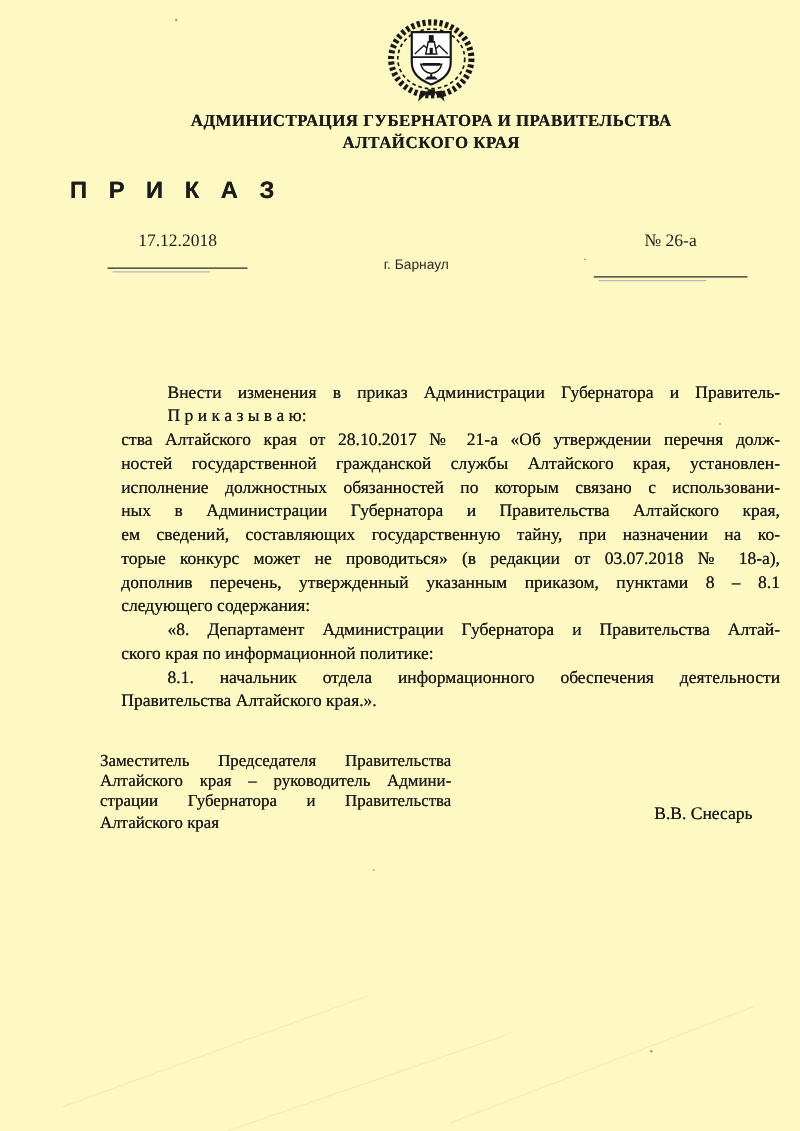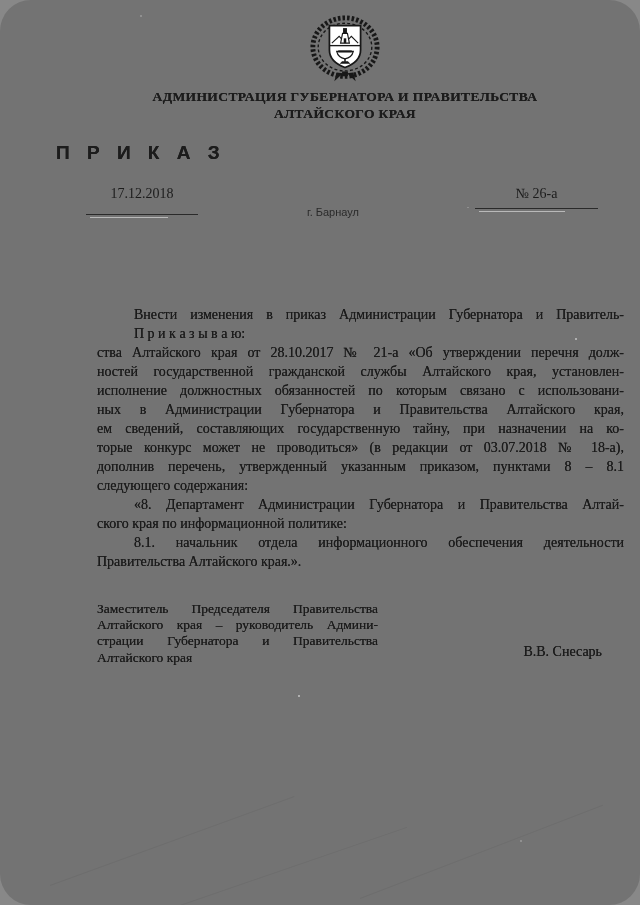--- a/index.html
+++ b/index.html
@@ -1,24 +1,23 @@
 <!DOCTYPE html>
 <html lang="ru"><head>
 <meta charset="utf-8">
 <style>
   html, body { margin: 0; padding: 0; background: #888; }
   .page {
     position: relative;
     width: 640px; height: 905px;
     margin: 0 auto;
-    background: #737373;
+    background: #fef9c3;
     color: #1c1c1c;
     font-family: "Liberation Serif", serif;
     overflow: hidden;
-    border-radius: 31px;
   }
   .page * { box-sizing: border-box; }
 
   
   .crest { position: absolute; left: 308px; top: 14px; width: 74px; height: 72px; }
 
   
   .org {
     position: absolute; left: 50px; top: 88px; width: 590px;
     text-align: center;
@@ -40,21 +39,21 @@
     position: absolute; left: 86px; top: 186px; width: 112px;
     text-align: center; font-size: 14px; padding-bottom: 12px;
     border-bottom: 1.4px solid #2a2a2a;
   }
   .date-block::after, .num-block::after {
     content: ""; position: absolute; left: 4px; bottom: -4px;
     width: 70%; height: 1px; background: #b9b9b9;
   }
   .num-block {
     position: absolute; left: 475px; top: 186px; width: 123px;
-    text-align: center; font-size: 14px; padding-bottom: 6px;
+    text-align: center; font-size: 14px; padding-bottom: 19px;
     border-bottom: 1.4px solid #2a2a2a;
   }
   .city {
     position: absolute; left: 26px; top: 206px; width: 614px;
     text-align: center;
     font-family: "Liberation Sans", sans-serif;
     font-size: 11px; color: #2a2a2a;
   }
 
   
@@ -70,21 +69,21 @@
     position: absolute; left: 97px; top: 305px; width: 527px;
     font-size: 14px; line-height: 19px;
     text-shadow: 0 0 0.25px currentColor;
   }
   .line { white-space: nowrap; }
   .just { text-align: justify; text-align-last: justify; white-space: normal; }
   .indent { padding-left: 37px; }
 
   
   .sig {
-    position: absolute; left: 97px; top: 601px; width: 281px;
+    position: absolute; left: 80px; top: 601px; width: 281px;
     font-size: 13.5px; line-height: 16.2px;
     text-shadow: 0 0 0.25px currentColor;
   }
   .sig .just { text-align: justify; text-align-last: justify; }
   .sig-name {
     position: absolute; top: 644px; right: 38px;
     font-size: 14px;
     text-shadow: 0 0 0.25px currentColor;
   }
 

